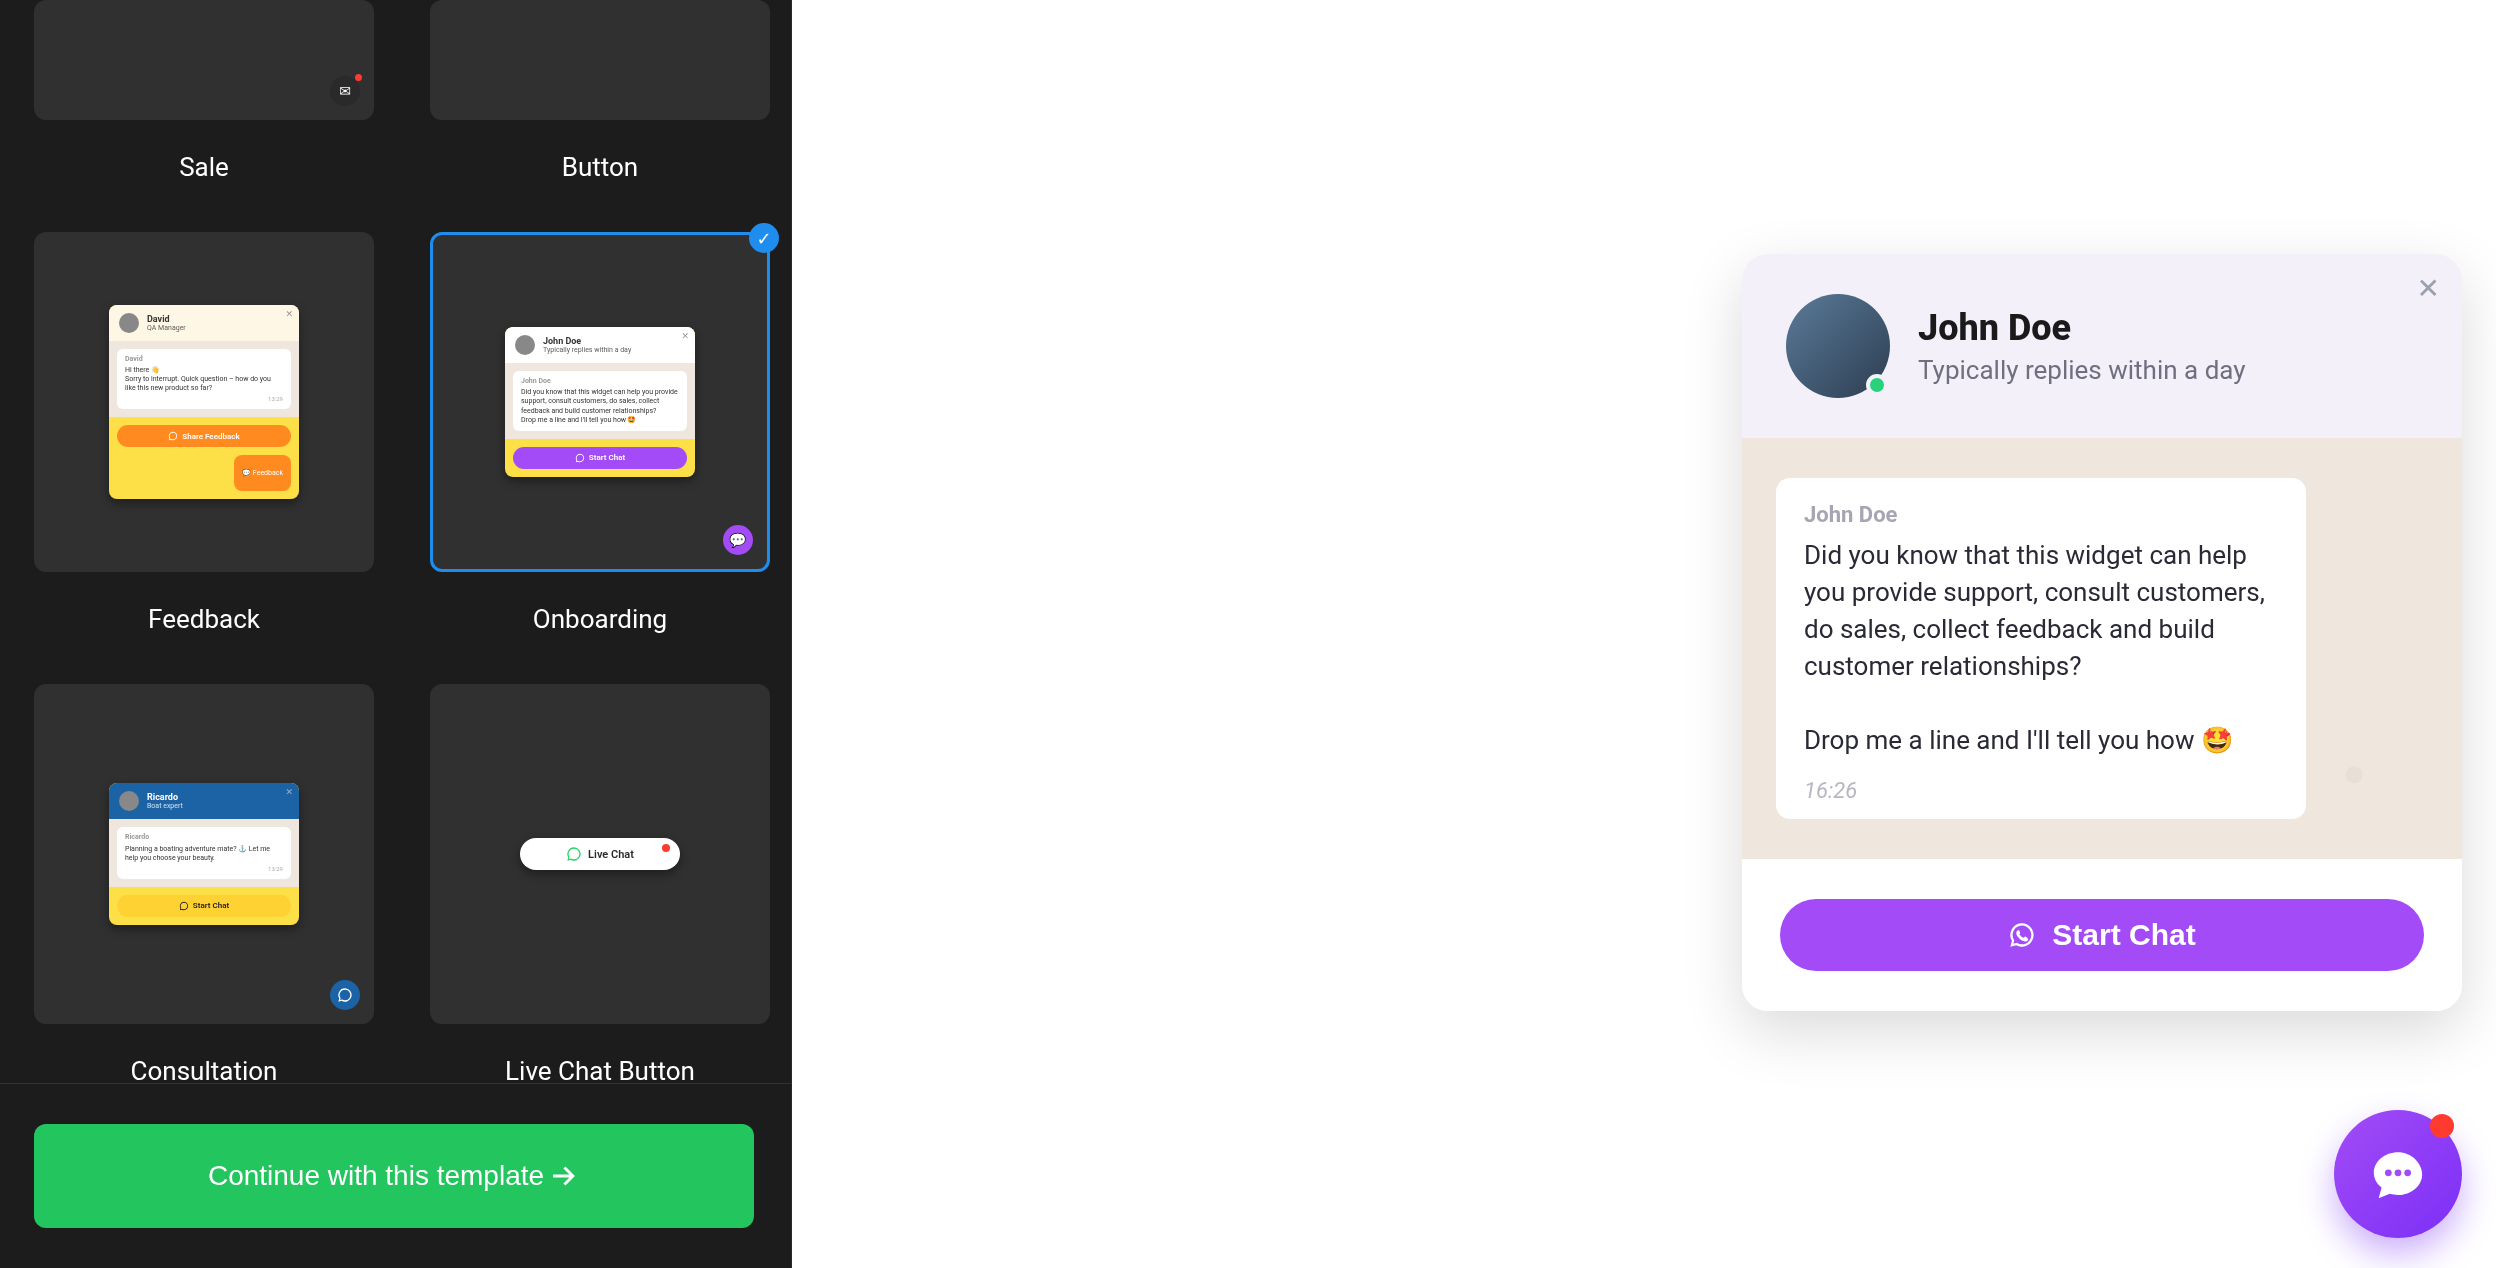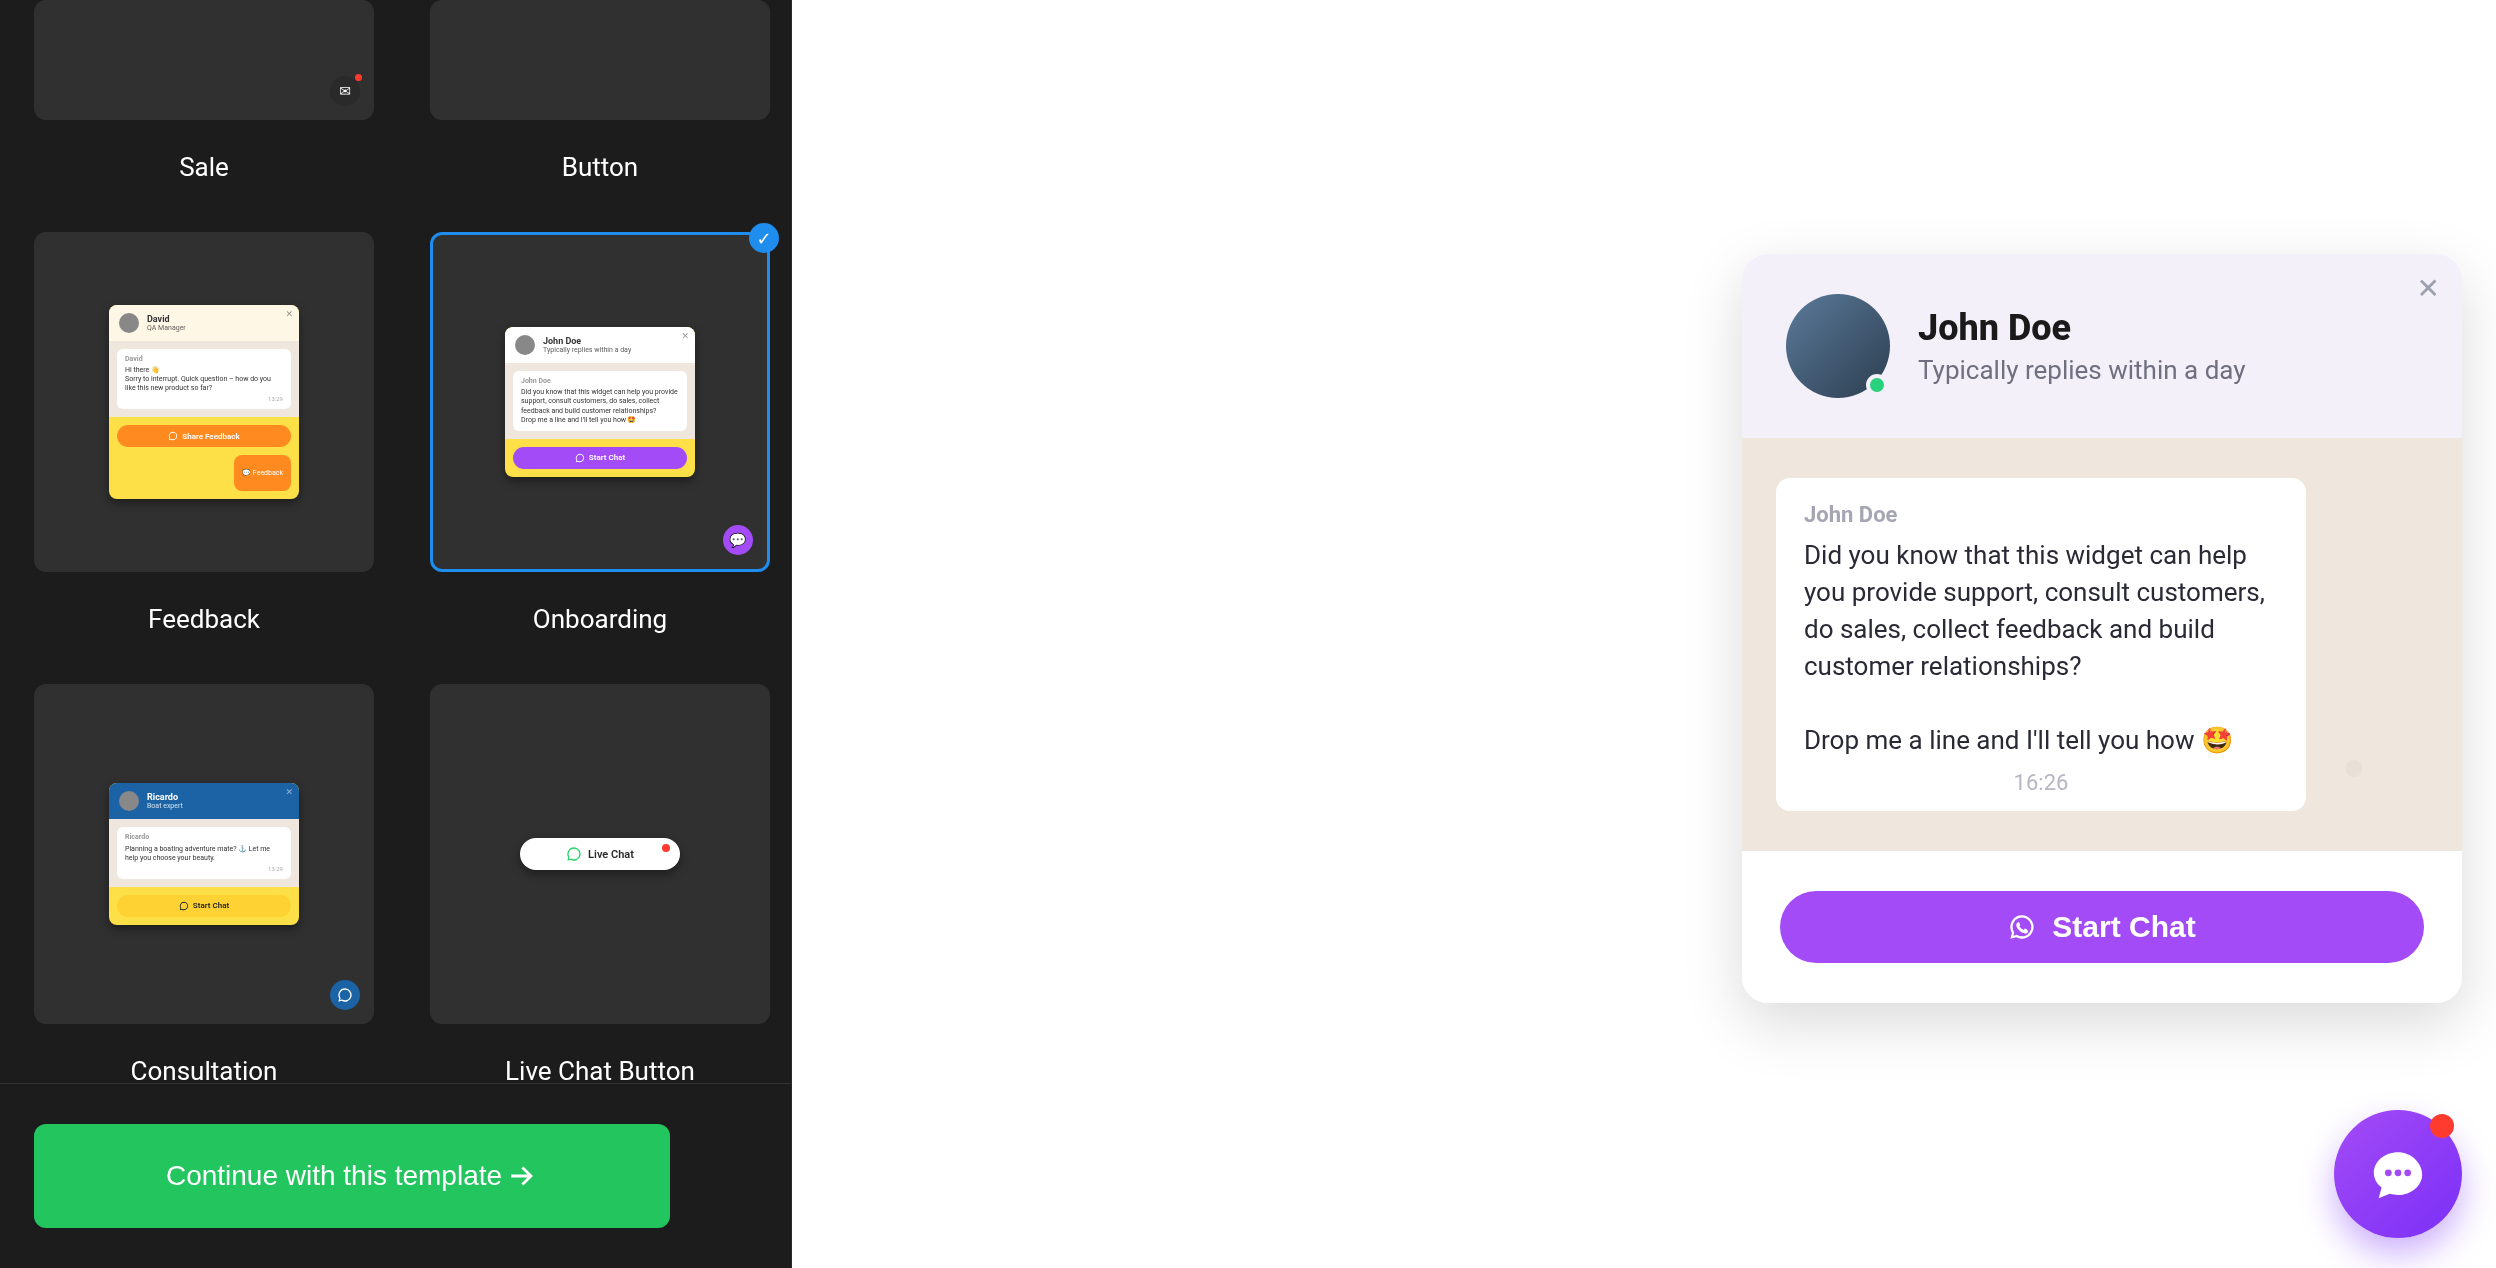--- a/index.html
+++ b/index.html
@@ -56,21 +56,21 @@
   .mini-time { text-align: right; font-size: 6px; color: #aaa; margin-top: 2px; }
   .mini-btn { margin: 8px; padding: 6px; border-radius: 14px; text-align: center; color: #fff; font-size: 8px; font-weight: 600; display:flex; align-items:center; justify-content:center; gap:4px; }
   .mini-fab { position: absolute; bottom: 14px; right: 14px; width: 30px; height: 30px; border-radius: 50%; display:flex; align-items:center; justify-content:center; color:#fff; font-size:14px; }
   .mini-badge { position:absolute; top:-2px; right:-2px; width:7px; height:7px; background:#ff3b30; border-radius:50%; }
   .mini-footer-pill { width:160px; margin:0 auto; padding:8px 16px; border-radius:20px; background:#fff; box-shadow:0 4px 10px rgba(0,0,0,.4); display:flex; align-items:center; justify-content:center; gap:6px; font-size:11px; font-weight:600; color:#2a2a2a; position:relative;text-align:center; }
   .mini-footer-pill .dot { position:absolute; top:6px; right:10px; width:8px; height:8px; background:#ff3b30; border-radius:50%; }
 
   
   .continue-bar { padding: 40px 34px; border-top: 1px solid #333; }
   .continue-btn {
-    width: 636px; height: 104px; background: #22c55e; border: none; border-radius: 12px;
+    width: 720px; height: 104px; background: #22c55e; border: none; border-radius: 12px;
     color: #fff; font-size: 28px; font-weight: 500; display: flex; align-items: center; justify-content: center; gap: 2px; cursor: pointer;
   }
 
   
   .preview {
     flex: 1; height: 100%; position: relative; background: #ffffff;
     display: flex; align-items: center; justify-content: flex-end; padding-right: 34px;
   }
   .chat-widget {
     width: 720px; border-radius: 26px; background: #fff;
@@ -98,21 +98,21 @@
   .msg-bubble {
     background: #fff; border-radius: 14px; padding: 24px 28px 16px 28px;
     max-width: 530px; position: relative;
   }
   .msg-bubble::before {
     content:""; position:absolute; left:-10px; top:20px;
     border: 10px solid transparent; border-right-color: #fff;
   }
   .msg-from { font-size: 22px; font-weight: 700; color: #a5a5b3; margin-bottom: 10px; }
   .msg-text { font-size: 26px; color: #2a2a36; line-height: 1.42; white-space: pre-line; }
-  .msg-time { text-align: center; font-size: 22px; color: #b7b7c4; margin-top: 12px; }
+  .msg-time { text-align: left; font-size: 22px; color: #b7b7c4; margin-top: 20px; font-style: italic; }
   .chat-footer { padding: 40px 38px; background: #fff; }
   .start-chat {
     width: 100%; height: 72px; border: none; border-radius: 36px;
     background: #a34bf6; color: #fff; font-size: 30px; font-weight: 700;
     display: flex; align-items: center; justify-content: center; gap: 16px; cursor: pointer;
   }
 
   .fab {
     position: absolute; right: 34px; bottom: 30px;
     width: 128px; height: 128px; border-radius: 50%;

